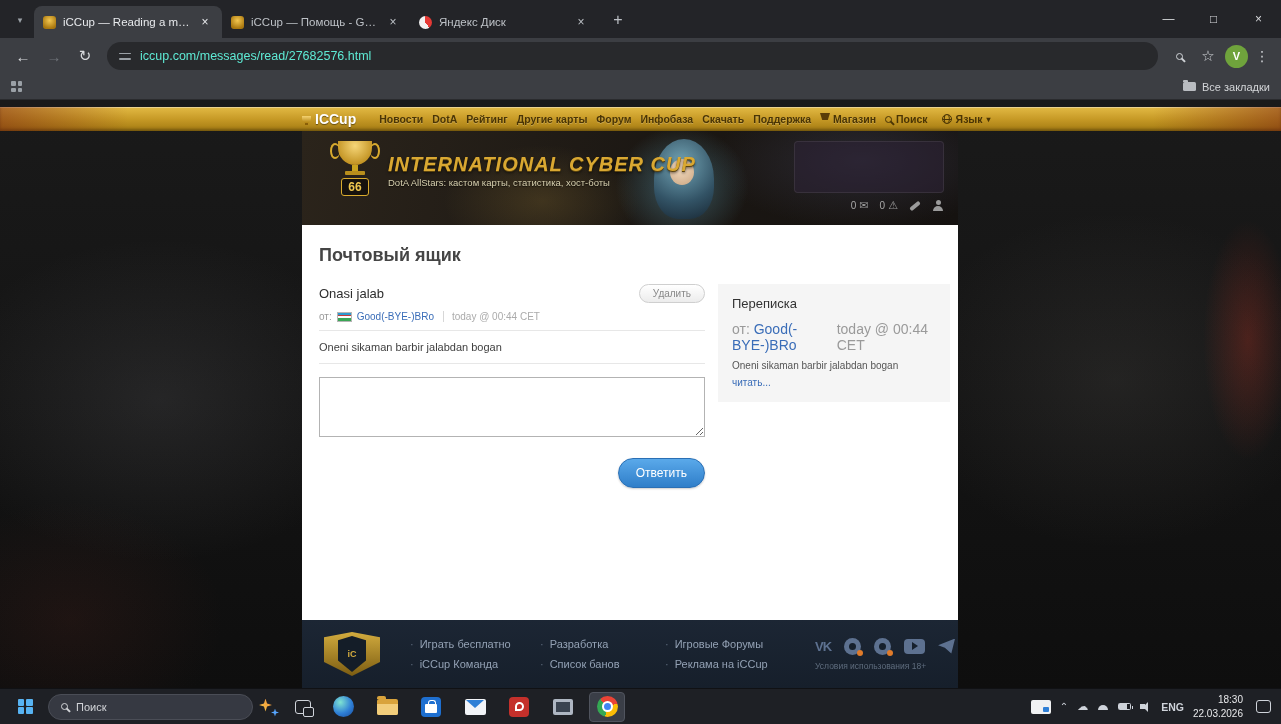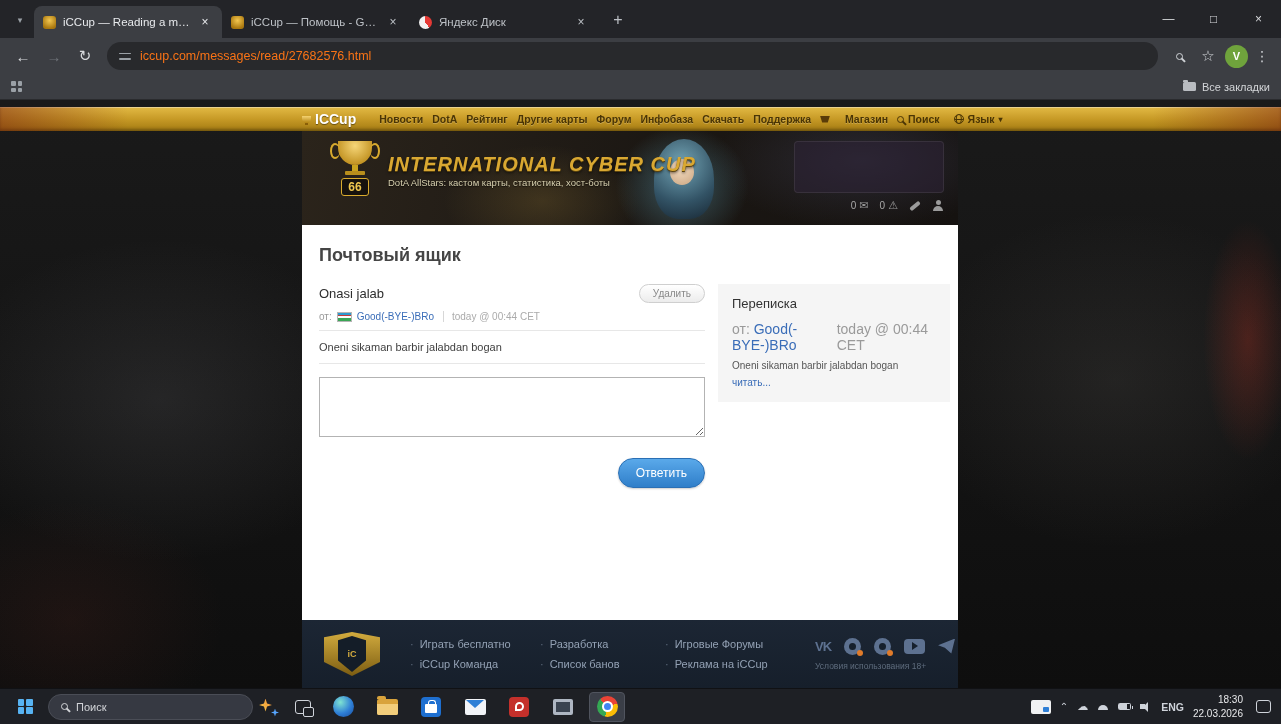--- a/index.html
+++ b/index.html
@@ -21,21 +21,21 @@
   .win-controls{display:flex;height:38px}
   .win-btn{width:45px;display:flex;align-items:center;justify-content:center;color:#d7d9dc;font-size:12px}
 
   .toolbar{height:36px;background:#3c3e43;display:flex;align-items:center;padding:0 10px;gap:5px}
   .nav-btn{width:26px;height:26px;display:flex;align-items:center;justify-content:center;color:#d7d9dc;font-size:15px;border-radius:50%}
   .nav-btn.dim{color:#6f7379}
   .urlpill{flex:1;height:28px;background:#28292c;border-radius:14px;display:flex;align-items:center;gap:9px;padding:0 12px;margin:0 4px}
   .tune{width:12px;height:11px;position:relative;flex:0 0 auto}
   .tune::before,.tune::after{content:"";position:absolute;left:0;right:0;height:1.5px;background:#9aa0a6;border-radius:1px}
   .tune::before{top:2px}.tune::after{bottom:2px}
-  .url-text{color:#f97316;font-size:12.5px;white-space:nowrap}
+  .url-text{color:#5eead4;font-size:12.5px;white-space:nowrap}
   .lens{display:inline-block;width:7px;height:7px;border:1.6px solid currentColor;border-radius:50%;position:relative}
   .lens::after{content:"";position:absolute;width:4.5px;height:1.6px;background:currentColor;transform:rotate(45deg);right:-3.5px;bottom:-2px}
   .tool-ico{width:24px;height:24px;display:flex;align-items:center;justify-content:center;color:#cfd2d6}
   .star{font-size:15px}
   .avatar{width:23px;height:23px;border-radius:50%;background:#6fa33c;color:#fff;font-size:11px;font-weight:bold;display:flex;align-items:center;justify-content:center}
   .menu-dots{color:#cfd2d6;font-size:14px;width:18px;text-align:center}
 
   .bmbar{height:26px;background:#3c3e43;border-bottom:1px solid #2a2b2e;display:flex;align-items:center;padding:0 11px}
   .grid4{width:11px;height:11px;display:grid;grid-template-columns:1fr 1fr;gap:2px}
   .grid4 i{background:#9aa0a6;border-radius:1px}
@@ -51,21 +51,21 @@
     radial-gradient(220px 170px at 70px 520px, rgba(140,55,40,.12), transparent 70%),
     linear-gradient(#1a1a1a,#0e0e0e)}
   .goldbar{height:24px;background:linear-gradient(#e3ba44,#c79a26 50%,#a37a12);box-shadow:inset 0 1px 0 rgba(255,255,255,.4),inset 0 -2px 3px rgba(0,0,0,.3);position:relative}
   .goldbar::before{content:"";position:absolute;inset:0;background:linear-gradient(90deg,rgba(120,30,15,.5),transparent 10%,transparent 90%,rgba(120,30,15,.5))}
   .gold-inner{margin-left:302px;width:656px;height:100%;display:flex;align-items:center;gap:9px;position:relative}
   .site-logo{display:flex;align-items:center;gap:4px;margin-right:14px}
   .mini-cup{width:9px;height:7px;background:linear-gradient(#f4d271,#b2820f);border-radius:0 0 5px 5px;position:relative}
   .mini-cup::after{content:"";position:absolute;left:3px;bottom:-2px;width:3px;height:2px;background:#8a5f07}
   .logo-text{color:#fff;font-weight:bold;font-size:14px;text-shadow:0 1px 1px rgba(0,0,0,.45)}
   .nav-link{color:#4a3505;font-size:10.5px;font-weight:bold;white-space:nowrap;text-shadow:0 1px 0 rgba(255,255,255,.2)}
-  .shopwrap{display:flex;align-items:center;gap:15px}
+  .shopwrap{display:flex;gap:3px}
   .cart{width:10px;height:7px;background:#5a3c08;clip-path:polygon(0 0,100% 0,78% 100%,22% 100%)}
   .gold-right{margin-left:auto;display:flex;align-items:center;gap:14px;color:#4a3505}
   .gr-item{display:flex;align-items:center;gap:4px;font-size:10.5px;font-weight:bold}
   .globe{width:10px;height:10px;border:1.2px solid #4a3505;border-radius:50%;position:relative;overflow:hidden}
   .globe::before{content:"";position:absolute;top:50%;left:0;right:0;border-top:1px solid #4a3505}
   .globe::after{content:"";position:absolute;top:-1px;bottom:-1px;left:50%;width:55%;transform:translateX(-50%);border:1px solid #4a3505;border-radius:50%}
   .caret{font-size:8px}
 
   .column{margin-left:302px;width:656px}
   

